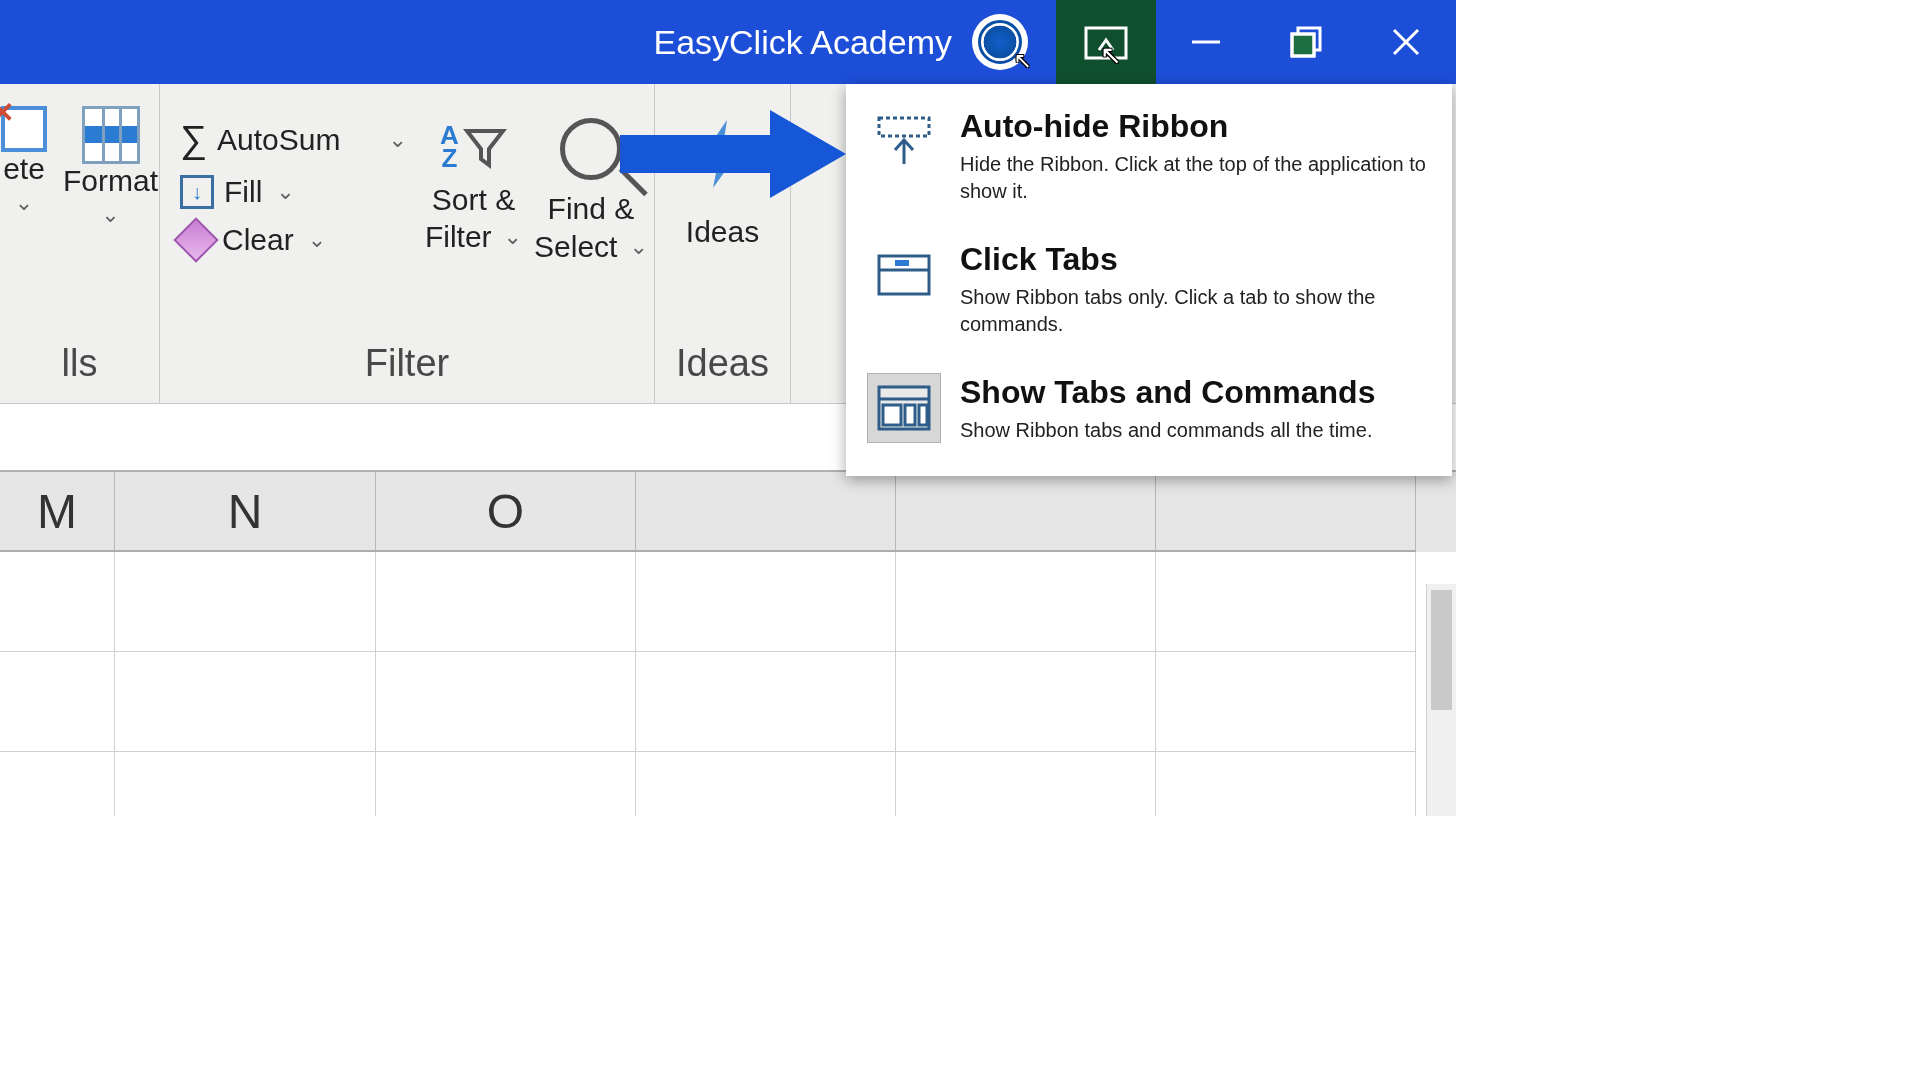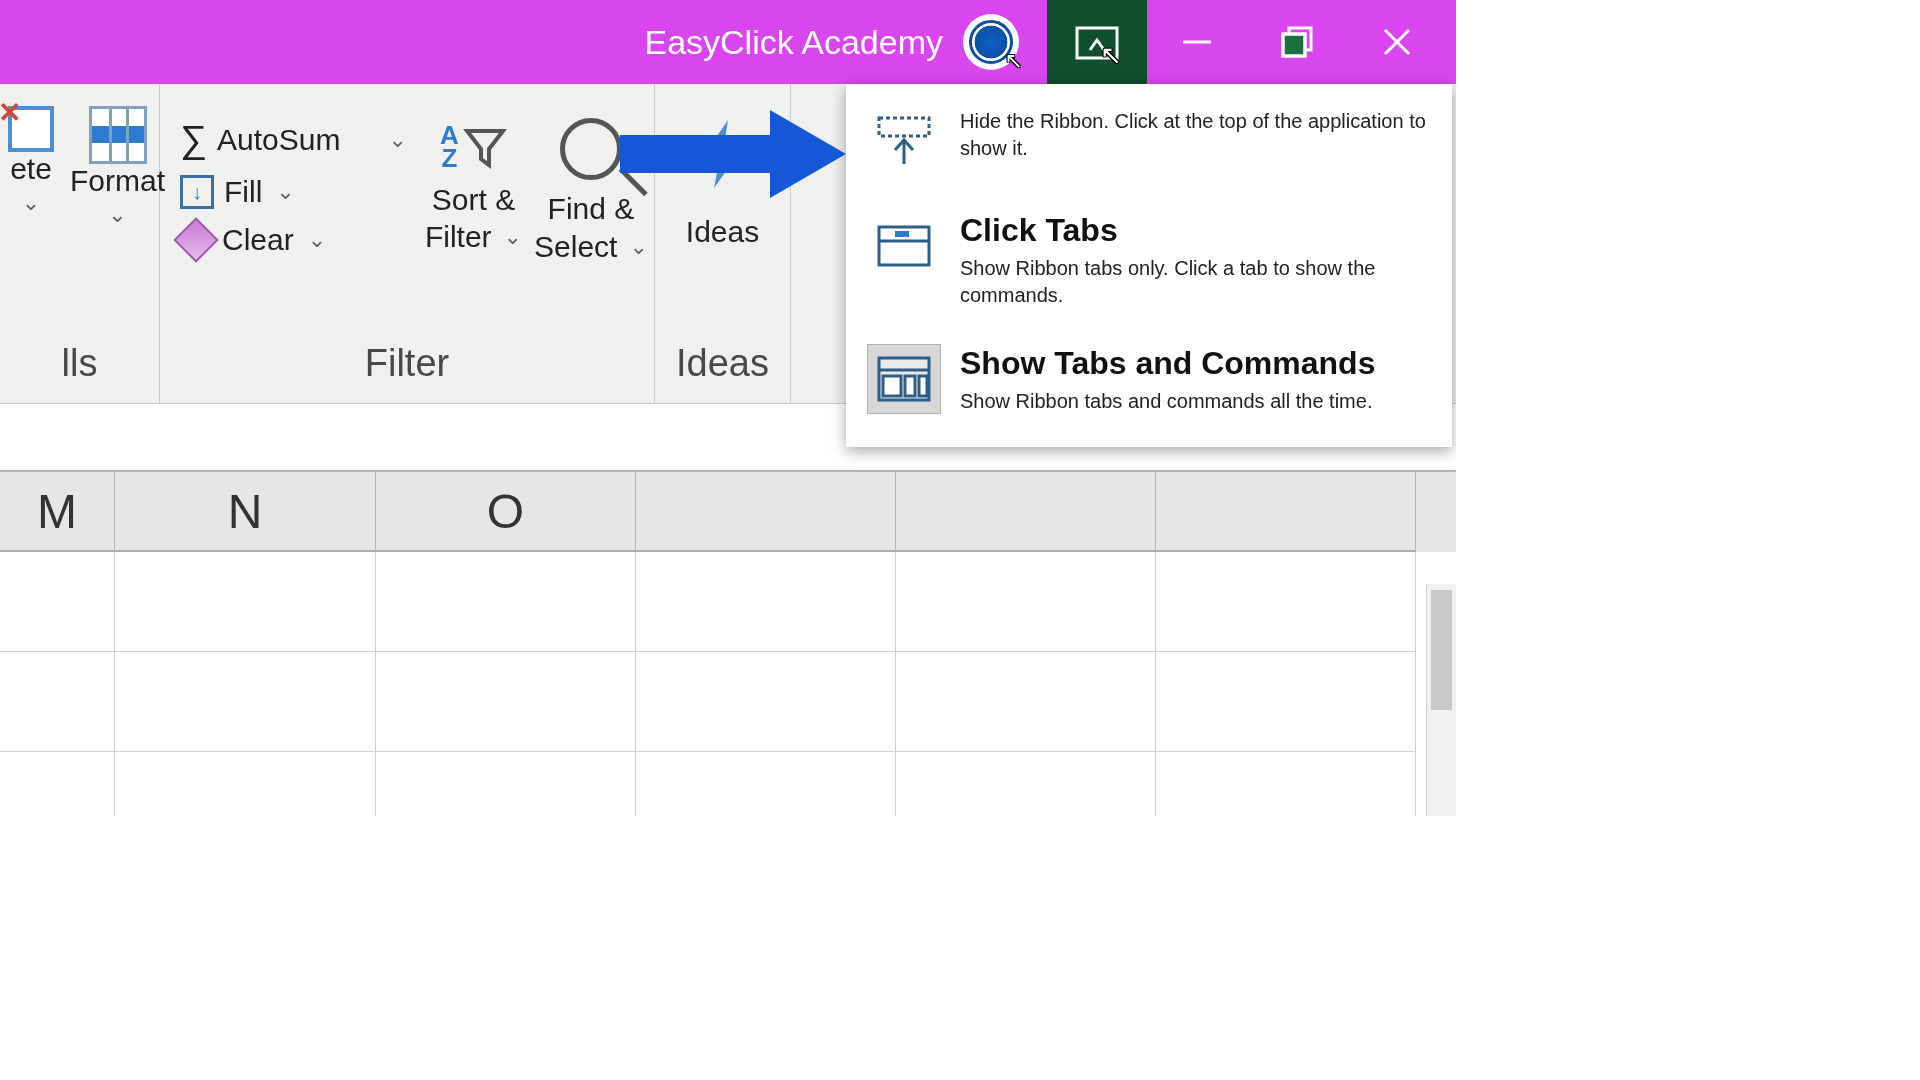--- a/index.html
+++ b/index.html
@@ -7,25 +7,25 @@
       font-family: "Segoe UI", Tahoma, sans-serif;
       background: #ffffff;
       width: 1456px;
       height: 816px;
       overflow: hidden;
       position: relative;
     }
     
     .titlebar {
       height: 84px;
-      background: #d946ef;
+      background: #1d4ed8;
       display: flex;
       align-items: center;
       justify-content: flex-end;
-      padding-right: 9px;
+      padding-right: 0;
       position: relative;
     }
     .titlebar-title {
       color: #ffffff;
       font-size: 34px;
       font-weight: 400;
       margin-right: 20px;
     }
     .avatar {
       width: 56px;
@@ -70,20 +70,21 @@
       background: #f0f0ee;
       height: 320px;
       border-bottom: 1px solid #c8c8c8;
       display: flex;
       align-items: stretch;
       position: relative;
     }
     .ribbon-group {
       display: flex;
       flex-direction: column;
+      align-items: center;
       justify-content: flex-start;
       padding: 14px 8px 0 8px;
       border-right: 1px solid #c8c8c8;
       position: relative;
     }
     .group-label {
       position: absolute;
       bottom: 18px;
       left: 0; right: 0;
       text-align: center;
@@ -483,20 +484,21 @@
 
 <div class="ribbon-menu" id="ribbon-menu">
     <div class="menu-item">
       <div class="menu-icon">
         <svg width="58" height="56" viewBox="0 0 58 56">
           <rect x="4" y="4" width="50" height="18" stroke-dasharray="4 3"></rect>
           <path d="M29 50 V26 M20 36 L29 26 L38 36"></path>
         </svg>
       </div>
       <div class="menu-text">
+        <div class="mt-title">Auto-hide Ribbon</div>
         <div class="mt-desc">Hide the Ribbon. Click at the top of the application to show it.</div>
       </div>
     </div>
     <div class="menu-item">
       <div class="menu-icon">
         <svg width="58" height="46" viewBox="0 0 58 46">
           <rect x="4" y="4" width="50" height="38"></rect>
           <line x1="4" y1="18" x2="54" y2="18"></line>
           <rect x="20" y="8" width="14" height="6" fill="#2a7bd1" stroke="none"></rect>
         </svg>

